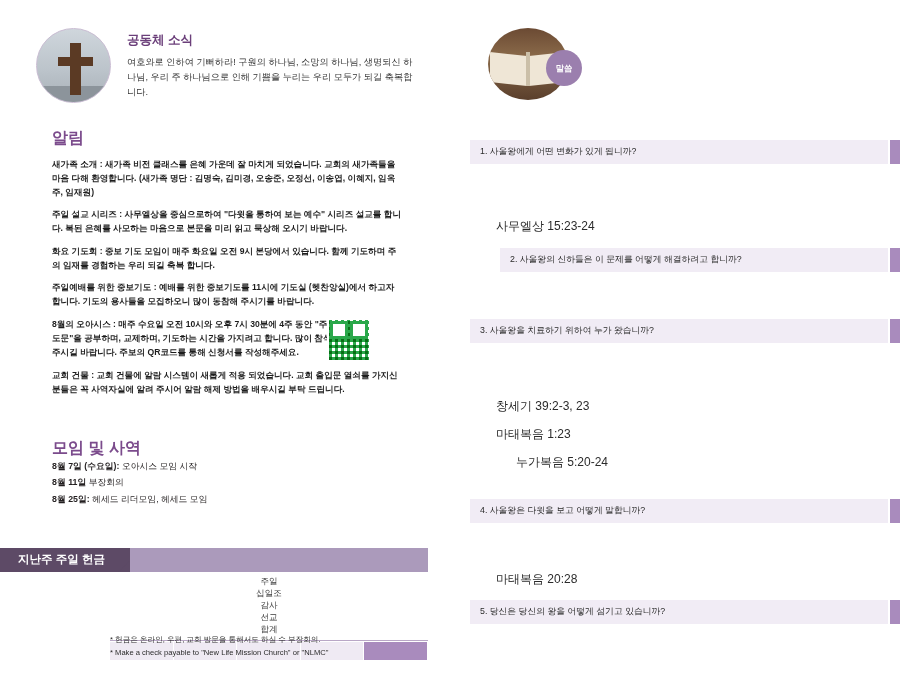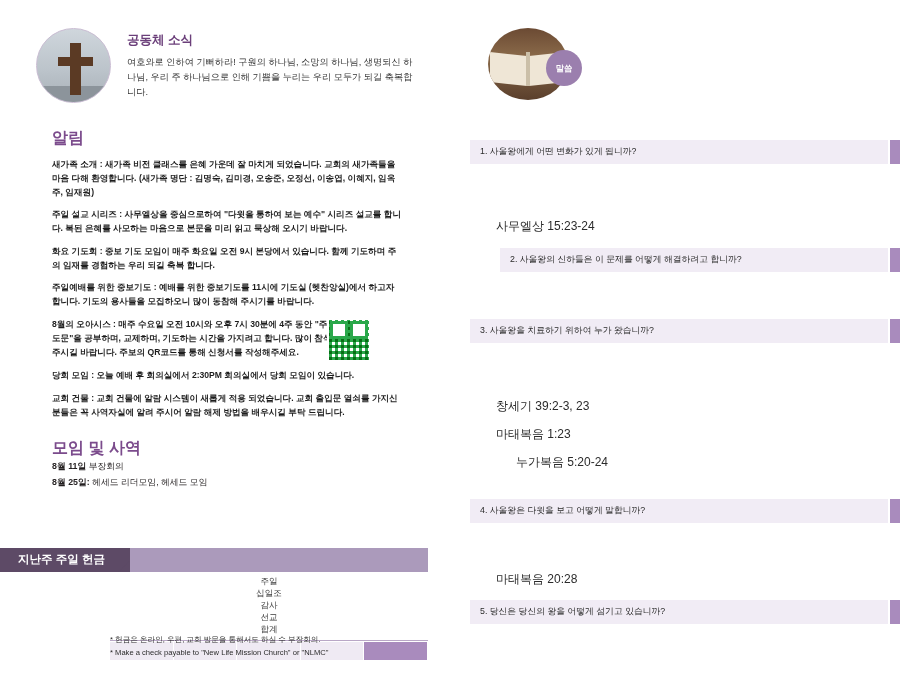--- a/index.html
+++ b/index.html
@@ -324,31 +324,32 @@
       <div class="notice">
         <b>화요 기도회 : 중보 기도 모임이 매주 화요일 오전 9시 본당에서 있습니다. 함께 기도하며 주의 임재를 경험하는 우리 되길 축복 합니다.</b>
       </div>
       <div class="notice">
         <b>주일예배를 위한 중보기도 : 예배를 위한 중보기도를 11시에 기도실 (헷찬앙실)에서 하고자 합니다. 기도의 용사들을 모집하오니 많이 동참해 주시기를 바랍니다.</b>
       </div>
       <div class="notice" style="width:290px;">
         <b>8월의 오아시스 : 매주 수요일 오전 10시와 오후 7시 30분에 4주 동안 "주기도문"을 공부하며, 교제하며, 기도하는 시간을 가지려고 합니다. 많이 참석해주시길 바랍니다. 주보의 QR코드를 통해 신청서를 작성해주세요.</b>
       </div>
       <div class="notice">
-        <b>당회 모임 : 오늘 예배 후 회의실에서 2:30PM 회의실에서 당회 모임이 있습니다.</b>
-      </div>
-      <div class="notice">
         <b>교회 건물 : 교회 건물에 알람 시스템이 새롭게 적용 되었습니다. 교회 출입문 열쇠를 가지신 분들은 꼭 사역자실에 알려 주시어 알람 해제 방법을 배우시길 부탁 드립니다.</b>
       </div>
     </div>
 
     <div class="qr"></div>
 
     <div class="section-title meetings-title">모임 및 사역</div>
     <div class="meetings">
+      <div>
+        <b>8월 7일 (수요일):</b>
+        <span>오아시스 모임 시작</span>
+      </div>
       <div>
         <b>8월 11일</b>
         <span>부장회의</span>
       </div>
       <div>
         <b>8월 25일:</b>
         <span>헤세드 리더모임, 헤세드 모임</span>
       </div>
     </div>
 

